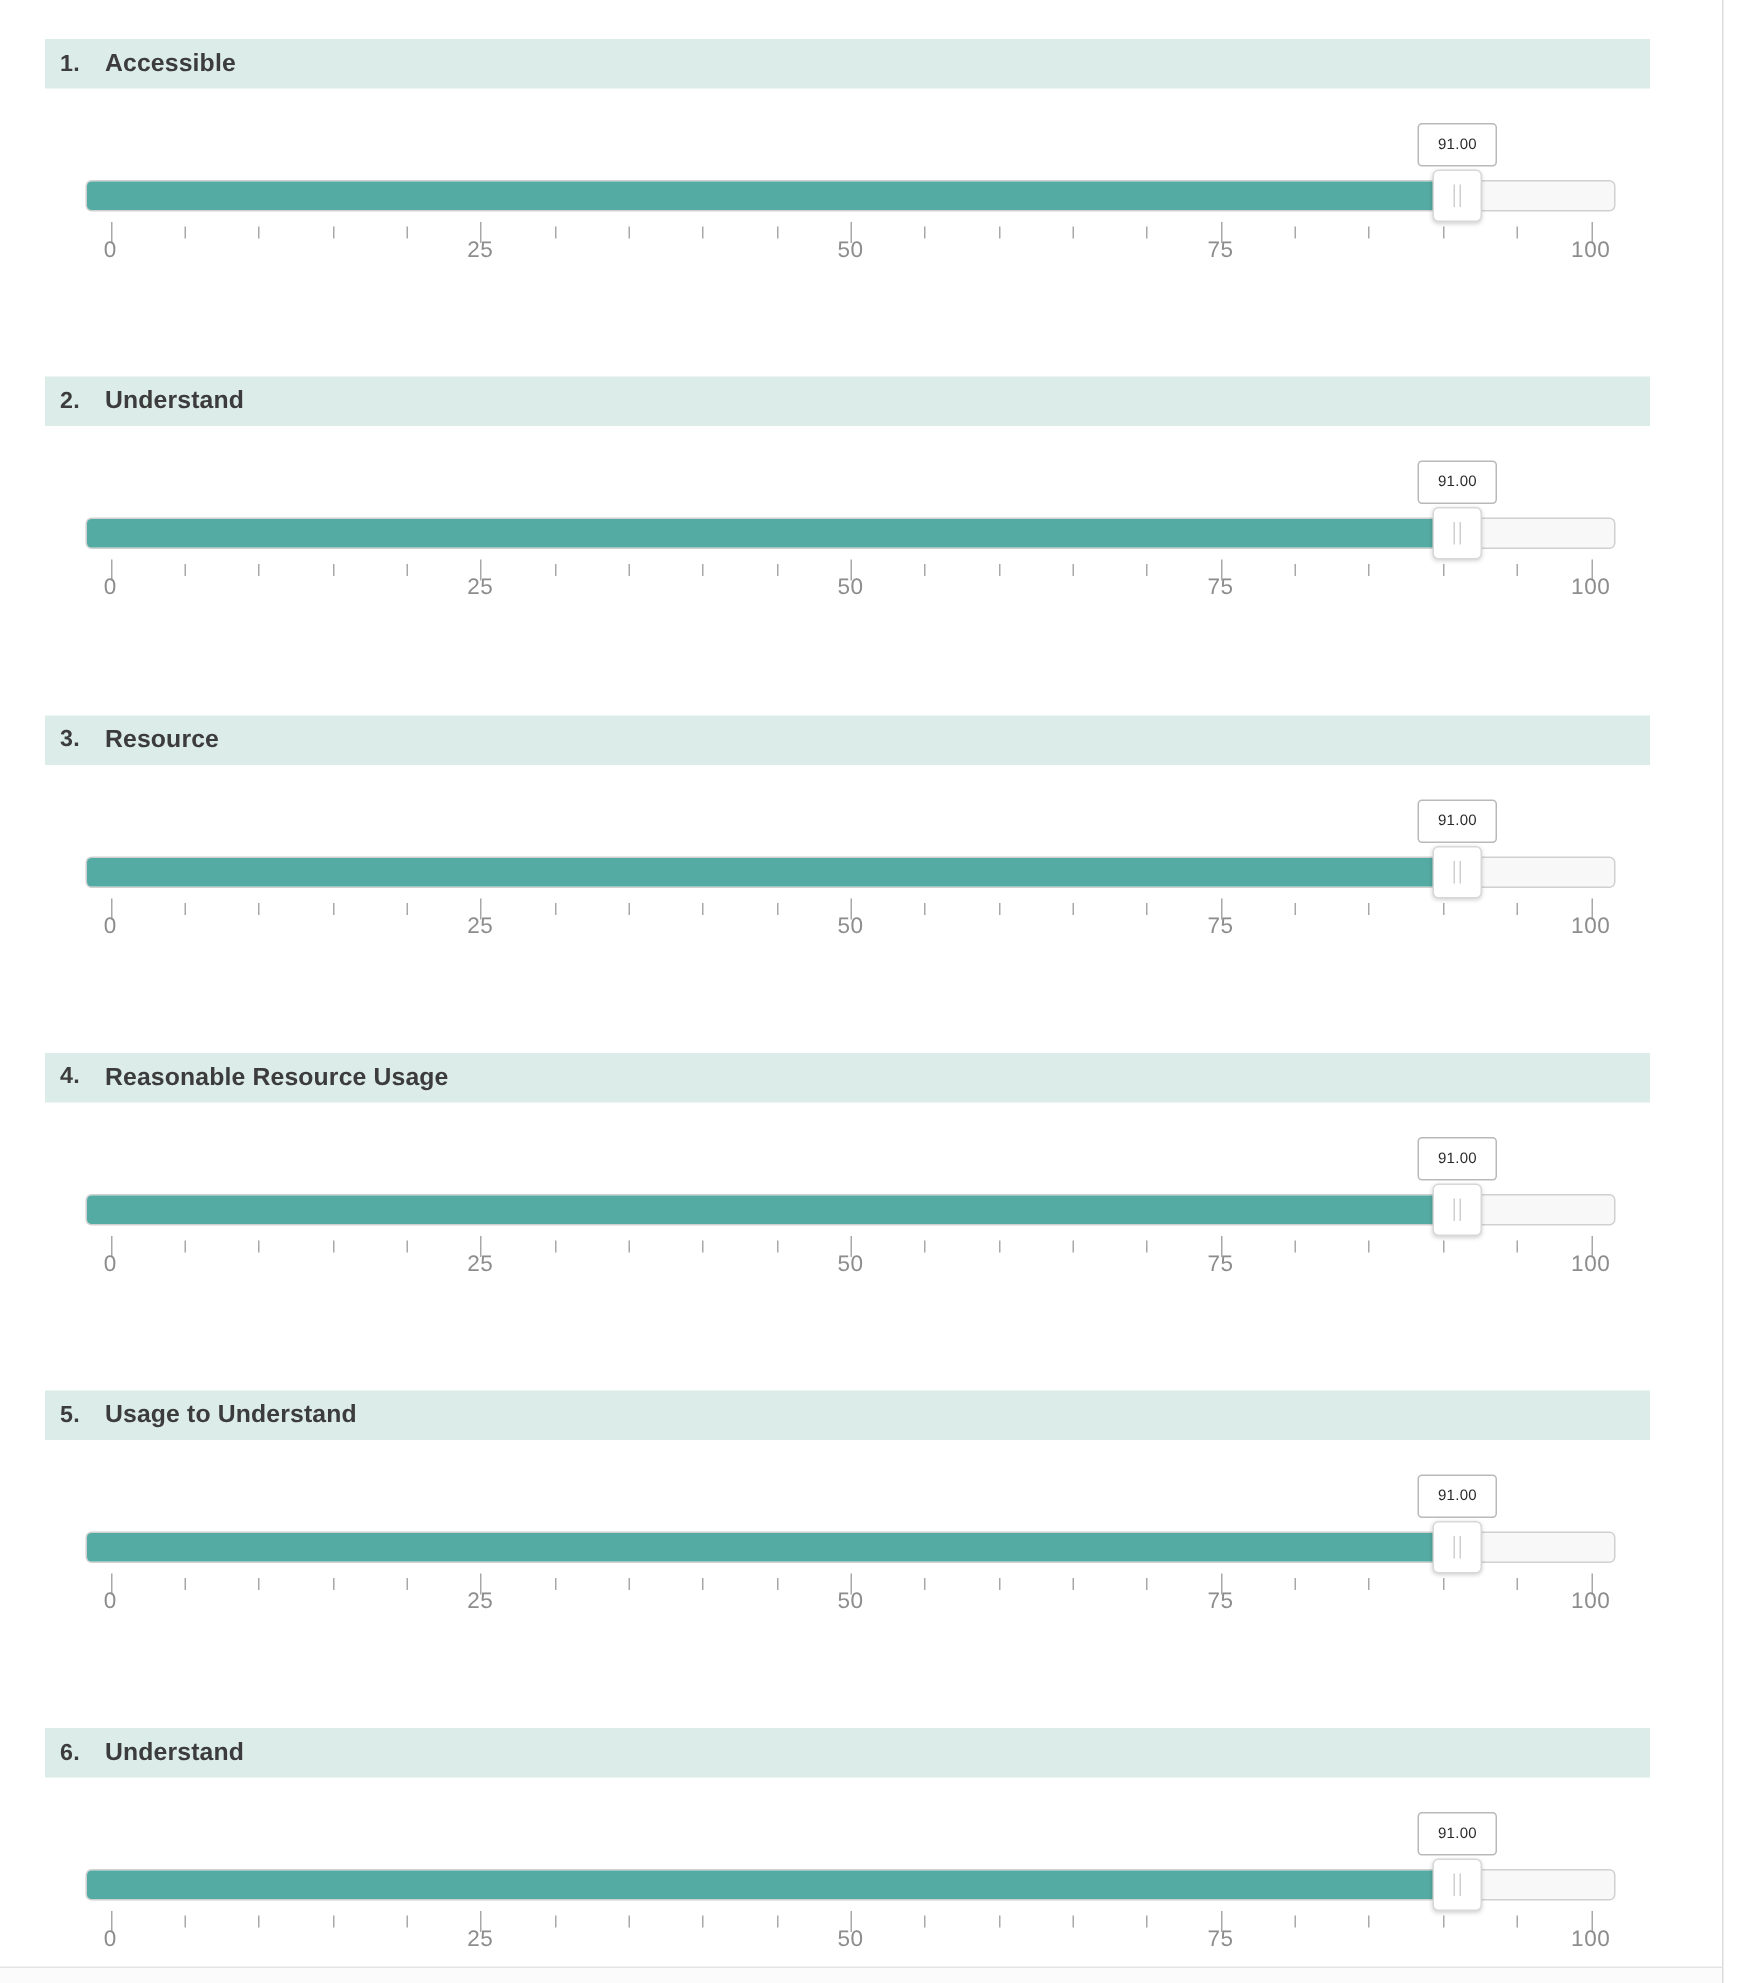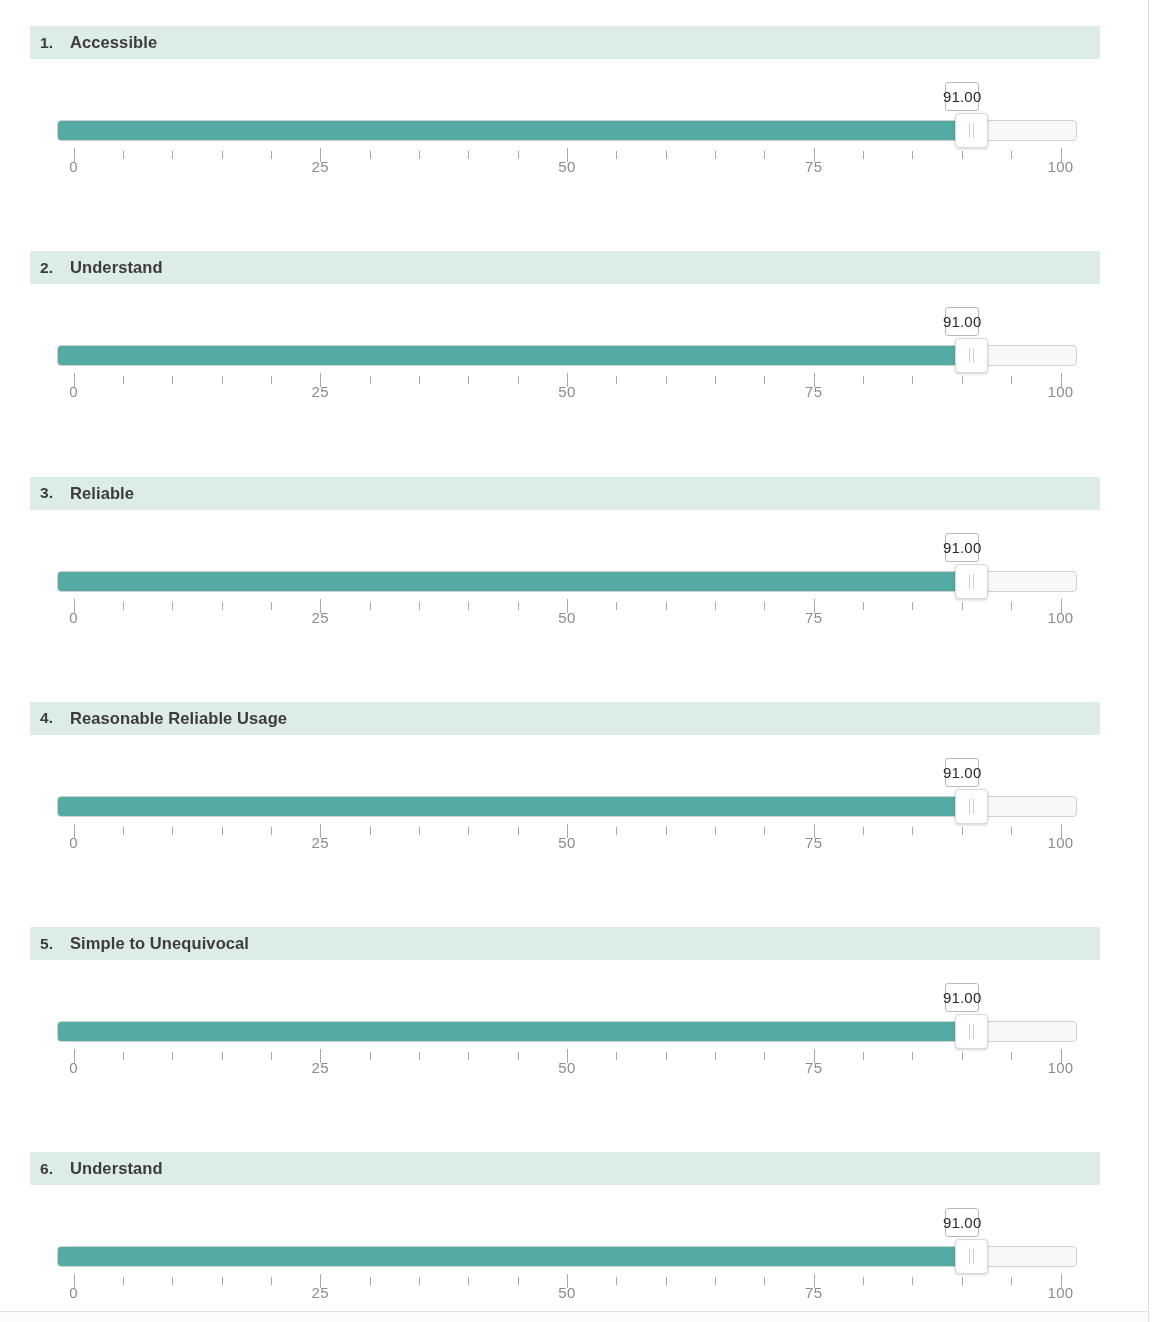--- a/index.html
+++ b/index.html
@@ -86,29 +86,29 @@
     left: 57px;
     top: 82px;
     width: 1020px;
     height: 100px;
   }
 
   
   .value-bubble {
     position: absolute;
     top: 0px;
-    width: 34px;
+    width: 53px;
     height: 29px;
     background: #ffffff;
     border: 1px solid #b9b9b9;
     border-radius: 3px;
     display: flex;
     align-items: center;
     justify-content: center;
-    font-size: 15px;
+    font-size: 10px;
     color: #2b2b2b;
     letter-spacing: 0.2px;
     z-index: 5;
   }
 
   
   .track {
     position: absolute;
     top: 38px;
     left: 0;
@@ -266,21 +266,21 @@
             <div class="tick minor" style="left: 904.8px;"></div>
             <div class="tick minor" style="left: 954.15px;"></div>
             <div class="tick major" style="left: 1003.5px;"></div>
             <div class="tick-label" style="left: 1003.5px;">100</div>
           </div>
         </div>
       </div>
       <div class="question">
         <div class="q-header">
           <span class="q-num">3.</span>
-          <span class="q-title">Reliable</span>
+          <span class="q-title">Resource</span>
         </div>
         <div class="slider-wrap">
           <div class="value-bubble" style="left: 888.17px;">91.00</div>
           <div class="track">
             <div class="track-fill" style="width: 914.67px;"></div>
           </div>
           <div class="handle" style="left: 898.17px;">
             <span class="grip"></span>
             <span class="grip"></span>
           </div>
@@ -310,21 +310,21 @@
             <div class="tick minor" style="left: 904.8px;"></div>
             <div class="tick minor" style="left: 954.15px;"></div>
             <div class="tick major" style="left: 1003.5px;"></div>
             <div class="tick-label" style="left: 1003.5px;">100</div>
           </div>
         </div>
       </div>
       <div class="question">
         <div class="q-header">
           <span class="q-num">4.</span>
-          <span class="q-title">Reasonable Reliable Usage</span>
+          <span class="q-title">Reasonable Resource Usage</span>
         </div>
         <div class="slider-wrap">
           <div class="value-bubble" style="left: 888.17px;">91.00</div>
           <div class="track">
             <div class="track-fill" style="width: 914.67px;"></div>
           </div>
           <div class="handle" style="left: 898.17px;">
             <span class="grip"></span>
             <span class="grip"></span>
           </div>
@@ -354,21 +354,21 @@
             <div class="tick minor" style="left: 904.8px;"></div>
             <div class="tick minor" style="left: 954.15px;"></div>
             <div class="tick major" style="left: 1003.5px;"></div>
             <div class="tick-label" style="left: 1003.5px;">100</div>
           </div>
         </div>
       </div>
       <div class="question">
         <div class="q-header">
           <span class="q-num">5.</span>
-          <span class="q-title">Simple to Unequivocal</span>
+          <span class="q-title">Usage to Understand</span>
         </div>
         <div class="slider-wrap">
           <div class="value-bubble" style="left: 888.17px;">91.00</div>
           <div class="track">
             <div class="track-fill" style="width: 914.67px;"></div>
           </div>
           <div class="handle" style="left: 898.17px;">
             <span class="grip"></span>
             <span class="grip"></span>
           </div>

